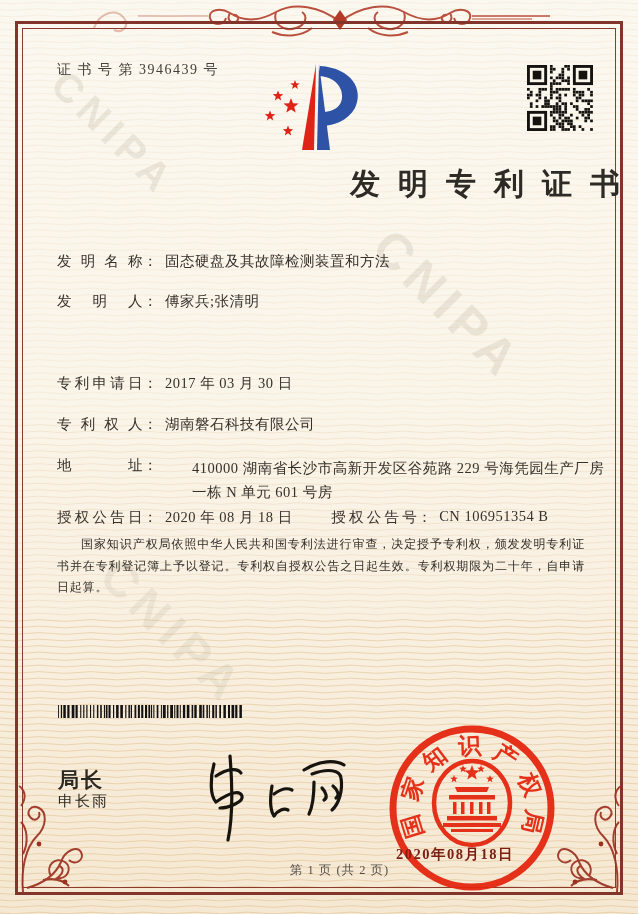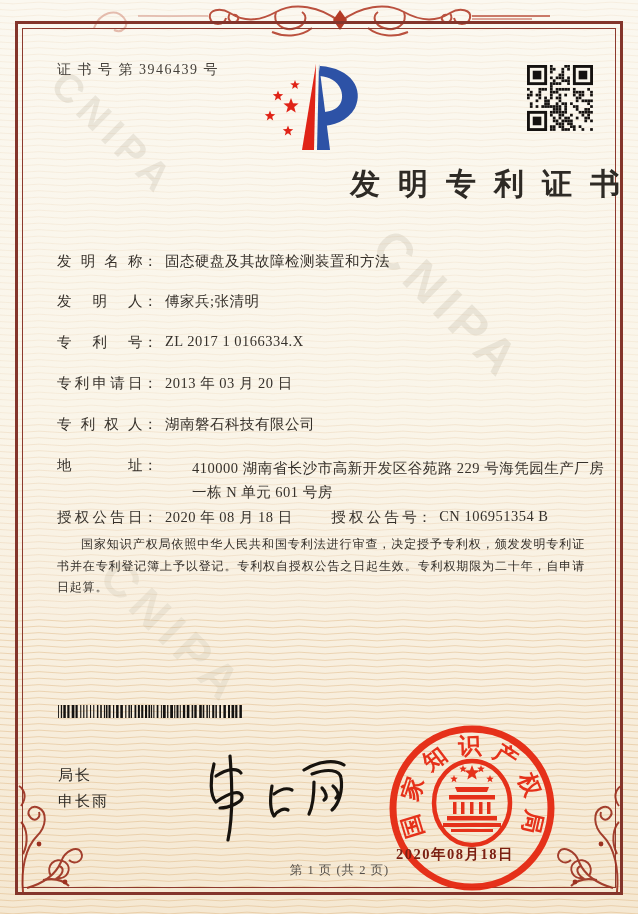--- a/index.html
+++ b/index.html
@@ -40,21 +40,21 @@
   .fcolon { display:inline-block; vertical-align:top; }
   .fvalue { display:inline-block; margin-left:7px; vertical-align:top; }
   .fvalue.wrap { white-space:normal; width:420px; line-height:24px;margin-left:34px; }
   .fvalue.w1 { width:162px; }
   .paras {
     position:absolute; left:57px; top:534px; width:528px; font-size:12px;
     line-height:21.6px; text-align:justify; letter-spacing:0.8px; color:#332e28;
   }
   .paras p { text-indent:2em; }
   #barcode { left:58px; top:705px; z-index:3; }
-  .sig-role { position:absolute; left:58px; top:766px; font-size:15px; letter-spacing:2px; font-family:"Liberation Sans","DejaVu Sans",sans-serif; color:#2c2822; z-index:3; }
+  .sig-role { position:absolute; left:58px; top:766px; font-size:21px; letter-spacing:2px; font-family:"Liberation Sans","DejaVu Sans",sans-serif; color:#2c2822; z-index:3;font-weight:bold; }
   .sig-name { position:absolute; left:58px; top:792px; font-size:15px; letter-spacing:2px; font-family:Liberation Mono, monospace; color:#2c2822; z-index:3; }
   #signature { left:186px; top:750px; z-index:3; }
   #seal { left:387px; top:723px; z-index:4; opacity:0.94; }
   .seal-date {
     position:absolute; left:396px; top:845px; z-index:5; font-size:14.5px; font-weight:bold;
     color:#7c2013; letter-spacing:1.5px; white-space:nowrap;
   }
   .footer { position:absolute; left:0; right:0; top:862px; text-align:center; font-size:12.5px; letter-spacing:1px; color:#55504a; z-index:3;padding-left:41px; }
   #deco-top { left:80px; top:-2px; z-index:2; }
   #deco-bl { left:17px; top:784px; z-index:2; }
@@ -451,25 +451,22 @@
       </svg>
 
     <div class="title">发明专利证书</div>
 
     <div class="frow" style="top:252px">
       <span class="flabel">发明名称</span><span class="fcolon">：</span><span class="fvalue">固态硬盘及其故障检测装置和方法</span>
     </div>
     <div class="frow" style="top:292px">
       <span class="flabel">发明人</span><span class="fcolon">：</span><span class="fvalue">傅家兵;张清明</span>
     </div>
-    <div class="frow" style="top:333px">
-      <span class="flabel">专利号</span><span class="fcolon">：</span><span class="fvalue">ZL 2017 1 0166334.X</span>
-    </div>
     <div class="frow" style="top:374px">
-      <span class="flabel">专利申请日</span><span class="fcolon">：</span><span class="fvalue">2013 年 03 月 20 日</span>
+      <span class="flabel">专利申请日</span><span class="fcolon">：</span><span class="fvalue">2017 年 03 月 30 日</span>
     </div>
     <div class="frow" style="top:415px">
       <span class="flabel">专利权人</span><span class="fcolon">：</span><span class="fvalue">湖南磐石科技有限公司</span>
     </div>
     <div class="frow" style="top:456px">
       <span class="flabel">地址</span><span class="fcolon">：</span><span class="fvalue wrap">410000 湖南省长沙市高新开发区谷苑路 229 号海凭园生产厂房一栋 N 单元 601 号房</span>
     </div>
     <div class="frow" style="top:508px">
       <span class="flabel">授权公告日</span><span class="fcolon">：</span><span class="fvalue w1">2020 年 08 月 18 日</span>
       <span class="flabel">授权公告号</span><span class="fcolon">：</span><span class="fvalue">CN 106951354 B</span>

